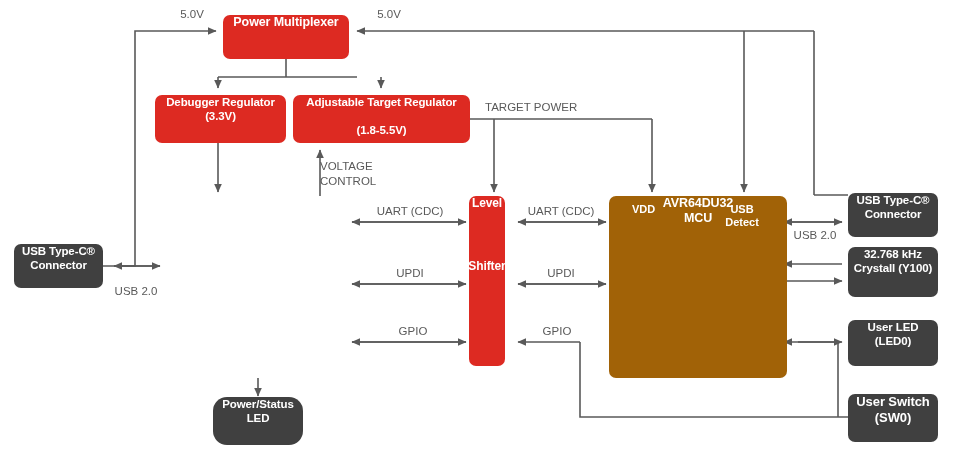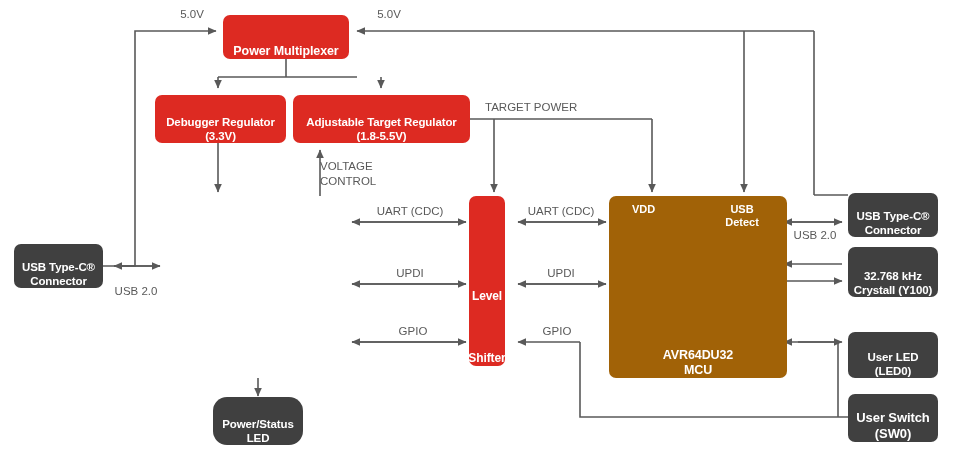--- a/index.html
+++ b/index.html
@@ -19,21 +19,21 @@
     left:0; top:0;
     width:960px; height:455px;
     pointer-events:none;
   }
   .blk{
     position:absolute;
     box-sizing:border-box;
     display:flex;
     flex-direction:column;
     align-items:center;
-    justify-content:flex-end;
+    justify-content:flex-start;
     text-align:center;
     color:#ffffff;
     font-weight:bold;
     line-height:1.22;
     border-radius:7px;
     letter-spacing:-0.1px;
   }
   .blk .l2{display:block;}
   .red   {background:#dd2a22;}
   .blue  {background:#22508f;}
@@ -131,21 +131,21 @@
 
   <div class="blk red" style="left:223px;top:15px;width:126px;height:44px;font-size:12.5px;">
     <span>Power Multiplexer</span>
   </div>
 
   <div class="blk red" style="left:155px;top:95px;width:131px;height:48px;font-size:11.5px;">
     <span>Debugger Regulator</span>
     <span class="l2">(3.3V)</span>
   </div>
 
-  <div class="blk red" style="left:293px;top:95px;width:177px;height:48px;font-size:11.5px;">
+  <div class="blk red" style="left:293px;top:95px;width:177px;height:48px;font-size:11.5px;gap:14px;">
     <span>Adjustable Target Regulator</span>
     <span class="l2">(1.8-5.5V)</span>
   </div>
 
 
   <div class="blk red" style="left:469px;top:196px;width:36px;height:170px;font-size:12px;gap:48px;">
     <span>Level</span>
     <span class="l2">Shifter</span>
   </div>
 
@@ -168,21 +168,21 @@
   <div class="blk orange" style="left:848px;top:193px;width:90px;height:44px;font-size:11.5px;">
     <span>USB Type-C®</span>
     <span class="l2">Connector</span>
   </div>
 
   <div class="blk orange" style="left:848px;top:247px;width:90px;height:50px;font-size:11.5px;">
     <span>32.768 kHz</span>
     <span class="l2">Crystall (Y100)</span>
   </div>
 
-  <div class="blk orange" style="left:848px;top:332px;width:90px;height:46px;font-size:11.5px;">
+  <div class="blk orange" style="left:848px;top:320px;width:90px;height:46px;font-size:11.5px;">
     <span>User LED</span>
     <span class="l2">(LED0)</span>
   </div>
 
   <div class="blk orange" style="left:848px;top:394px;width:90px;height:48px;font-size:13px;">
     <span>User Switch</span>
     <span class="l2">(SW0)</span>
   </div>
 
   <div class="blk orange" style="left:213px;top:397px;width:90px;height:48px;font-size:11.5px;border-radius:14px;">

